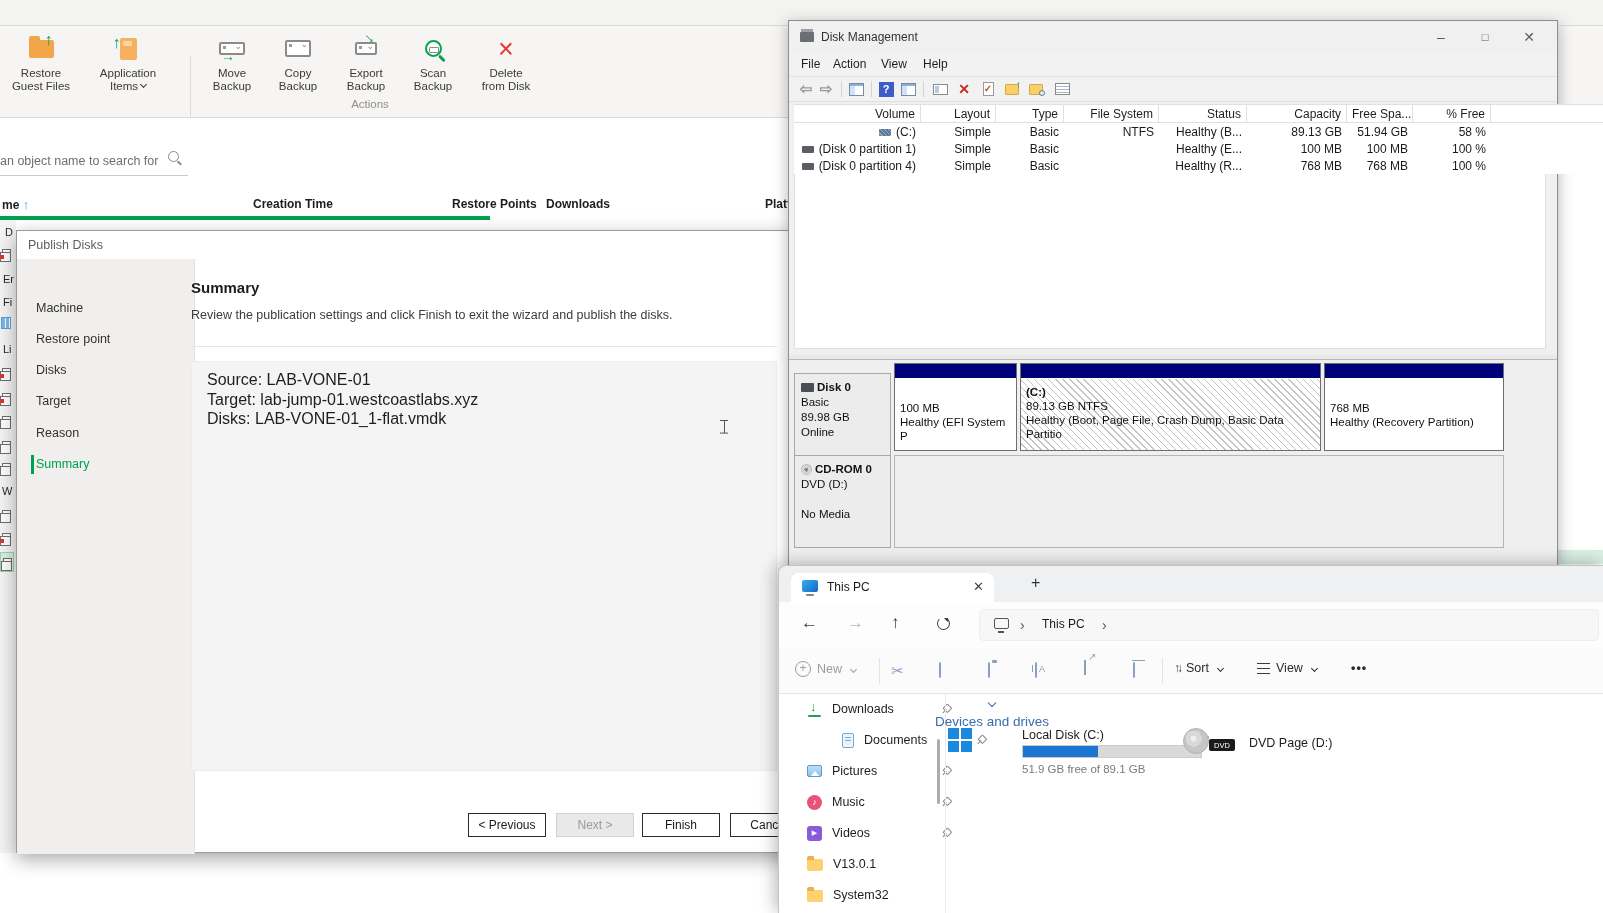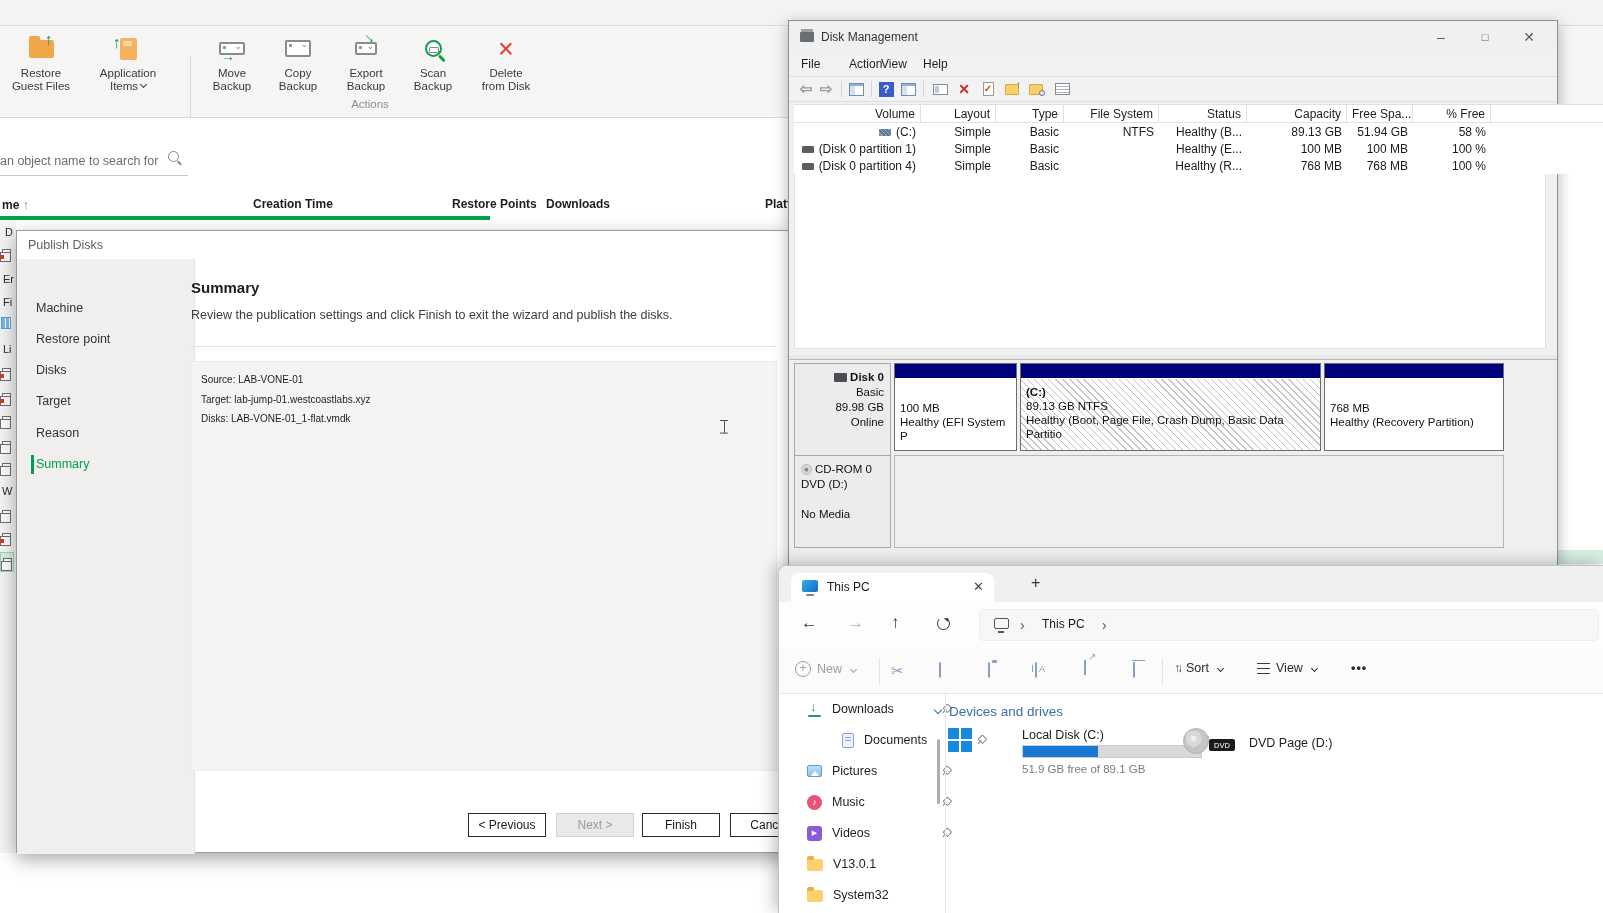--- a/index.html
+++ b/index.html
@@ -54,21 +54,21 @@
   .wz-title { position:absolute; left:0; top:0; width:100%; height:28px; background:#fff; }
   .wz-title span { position:absolute; left:11px; top:7px; color:#5f5f5f; font-size:12.5px; }
   .wz-side { position:absolute; left:0; top:28px; width:178px; height:595px; background:#f0efed; border-right:1px solid #e2e2e0; }
   .wz-step { position:absolute; left:0; width:178px; height:31px; line-height:31px; padding-left:19px; font-size:12.5px; color:#333; cursor:default; }
   .wz-step.active { color:#00a14e; }
   .wz-step.active::before { content:""; position:absolute; left:14px; top:6px; width:3px; height:19px; background:#00a14e; }
   .wz-h { position:absolute; left:174px; top:48px; font-size:15px; font-weight:bold; color:#1d1d1d; }
   .wz-sub { position:absolute; left:174px; top:77px; font-size:12.5px; color:#3c3c3c; }
   .wz-div { position:absolute; left:174px; top:115px; width:586px; height:1px; background:#e4e4e4; }
   .wz-box { position:absolute; left:174px; top:130px; width:586px; height:410px; background:#f4f4f4; border:1px solid #ececec; }
-  .wz-box div { margin:4px 0 0 9px; font-size:10px; color:#1e1e1e; line-height:15.5px; }
+  .wz-box div { margin:4px 0 0 15px; font-size:16px; color:#1e1e1e; line-height:15.5px; }
   .wz-box div:first-child { margin-top:10px; }
   .wbtn { position:absolute; top:582px; width:78px; height:24px; background:#fff; border:1px solid #2b2b2b; font-size:12px; color:#1a1a1a;
           text-align:center; line-height:22px; cursor:default; }
   .wbtn.disabled { background:#e9e9e9; border:1px solid #d2d2d2; color:#9a9a9a; }
   .ibeam { left:719px; top:419px; width:10px; height:16px; z-index:6; }
   .ibeam::before { content:""; position:absolute; left:4.5px; top:2px; width:1.4px; height:12px; background:#555; }
   .ibeam::after { content:""; position:absolute; left:1px; top:1px; width:8px; height:1.4px; background:#555; box-shadow:0 12.6px 0 #555; }
 
   
   .dm { left:788px; top:20px; width:770px; height:545px; background:#f0f0f0; border:1px solid #8f8f8f;
@@ -169,21 +169,21 @@
   .ic-dl::before { content:"↓"; position:absolute; left:3px; top:-3px; color:#18a05c; font-weight:bold; font-size:13px; }
   .ic-dl::after { content:""; position:absolute; left:1px; right:1px; bottom:0; height:2px; background:#18a05c; border-radius:1px; }
   .ic-doc { width:12px; height:15px; background:#eef3fa; border:1.3px solid #7aa7d8; border-radius:2px; position:relative; }
   .ic-doc::before { content:""; position:absolute; left:2px; top:3px; width:6px; height:6px; background:repeating-linear-gradient(#7aa7d8 0 1px,transparent 1px 3px); }
   .ic-pic { width:15px; height:12px; background:linear-gradient(180deg,#bfe0f7,#8cc3ee); border:1.2px solid #5b9bd3; border-radius:2px; position:relative; overflow:hidden; }
   .ic-pic::after { content:""; position:absolute; left:2px; bottom:-1px; width:0; height:0; border:5px solid transparent; border-bottom:6px solid #fff; }
   .ic-mus { width:15px; height:15px; border-radius:50%; background:#e8537a; color:#fff; font-size:9px; display:flex; align-items:center; justify-content:center; }
   .ic-vid { width:15px; height:15px; border-radius:3px; background:#8a5bd6; color:#fff; font-size:7px; display:flex; align-items:center; justify-content:center; }
   .ic-fold { position:relative; width:16px; height:12px; background:#ffd06e; border-radius:2px; margin-top:2px; }
   .ic-fold::before { content:""; position:absolute; top:-3px; left:0; width:7px; height:4px; background:#edb14a; border-radius:2px 1px 0 0; }
-  .ex-group { position:absolute; left:156px; top:10px; color:#3a6cae; font-size:13.5px; display:flex; align-items:center; gap:8px; }
+  .ex-group { position:absolute; left:156px; top:10px; color:#3a6cae; font-size:13.5px; display:flex; align-items:center; gap:8px;flex-direction:column; }
   .g-chev { display:inline-block; width:6px; height:6px; border-right:1.5px solid #3a6cae; border-bottom:1.5px solid #3a6cae; transform:rotate(45deg); margin-top:-4px; }
   .drive-big { position:relative; width:44px; height:20px; background:linear-gradient(180deg,#4a4d52,#27292c); border-radius:3px; }
   .drive-big::before { content:""; position:absolute; top:-7px; left:2px; right:2px; height:8px; background:linear-gradient(180deg,#83878d,#54575b); border-radius:2px; }
   .drive-big::after { content:""; position:absolute; left:5px; bottom:5px; width:3px; height:3px; background:#3fd070; border-radius:50%; }
   .winlogo { position:absolute; left:-3px; top:-16px; width:24px; height:24px; z-index:2;
      background:linear-gradient(#1988dd,#1988dd) 0 0/11px 11px no-repeat,
                 linear-gradient(#1988dd,#1988dd) 13px 0/11px 11px no-repeat,
                 linear-gradient(#1988dd,#1988dd) 0 13px/11px 11px no-repeat,
                 linear-gradient(#1988dd,#1988dd) 13px 13px/11px 11px no-repeat; }
   .disc { position:absolute; top:-16px; right:-8px; width:26px; height:26px; border-radius:50%; border:1px solid #b0b0b0; z-index:2;
@@ -326,21 +326,21 @@
   <div class="abs dm">
     <div class="dm-titlebar">
       <span class="dm-ic"></span>
       <span class="dm-title">Disk Management</span>
       <span class="dm-ctl" style="right:96px;">–</span>
       <span class="dm-ctl" style="right:52px;font-size:11px;">□</span>
       <span class="dm-ctl" style="right:8px;">✕</span>
     </div>
     <div class="dm-menubar">
       <span class="dm-menu" style="left:12px;">File</span>
-      <span class="dm-menu" style="left:60px;text-align:right;">Action</span>
+      <span class="dm-menu" style="left:44px;text-align:right;">Action</span>
       <span class="dm-menu" style="left:92px;">View</span>
       <span class="dm-menu" style="left:134px;">Help</span>
     </div>
     <div class="dm-toolbar">
       <span class="dmt" style="left:8px;">
           <span class="ic-navarrow">⇦</span>
         </span>
       <span class="dmt" style="left:28px;">
           <span class="ic-navarrow">⇨</span>
         </span>
@@ -423,21 +423,21 @@
         <span class="c">Healthy (R...</span>
         <span class="c">768 MB</span>
         <span class="c">768 MB</span>
         <span class="c">100 %</span>
         <span class="c"></span>
       </div>
     </div>
 
     <div class="dm-split"></div>
     <div class="dm-graph">
-      <div class="dg-label" style="top:3px;height:113px;text-align:right;">
+      <div class="dg-label" style="top:13px;height:113px;">
         <div style="font-weight:bold;"><span class="hdd-ic"></span><span>Disk 0</span></div>
         <div>Basic</div>
         <div>89.98 GB</div>
         <div>Online</div>
       </div>
       <div class="pcell" style="left:105px;top:3px;width:123px;height:88px;">
         <div class="ptop"></div>
         <div class="pbody" style="padding-top:22px;">
           <div>100 MB</div>
           <div>Healthy (EFI System P</div>
@@ -452,21 +452,21 @@
         </div>
       </div>
       <div class="pcell" style="left:535px;top:3px;width:180px;height:88px;">
         <div class="ptop"></div>
         <div class="pbody" style="padding-top:22px;">
           <div>768 MB</div>
           <div>Healthy (Recovery Partition)</div>
         </div>
       </div>
       <div class="dg-label" style="top:95px;height:93px;">
-        <div style="font-weight:normal;"><span class="cd-ic"></span><span>CD-ROM 0</span></div>
+        <div style="font-weight:bold;"><span class="cd-ic"></span><span>CD-ROM 0</span></div>
         <div>DVD (D:)</div>
         <div>&nbsp;</div>
         <div>No Media</div>
       </div>
       <div class="dm-empty" style="left:105px;top:95px;width:610px;height:93px;"></div>
       <div class="dm-scroll"></div>
     </div>
   </div>
 
   <div class="abs ex">

